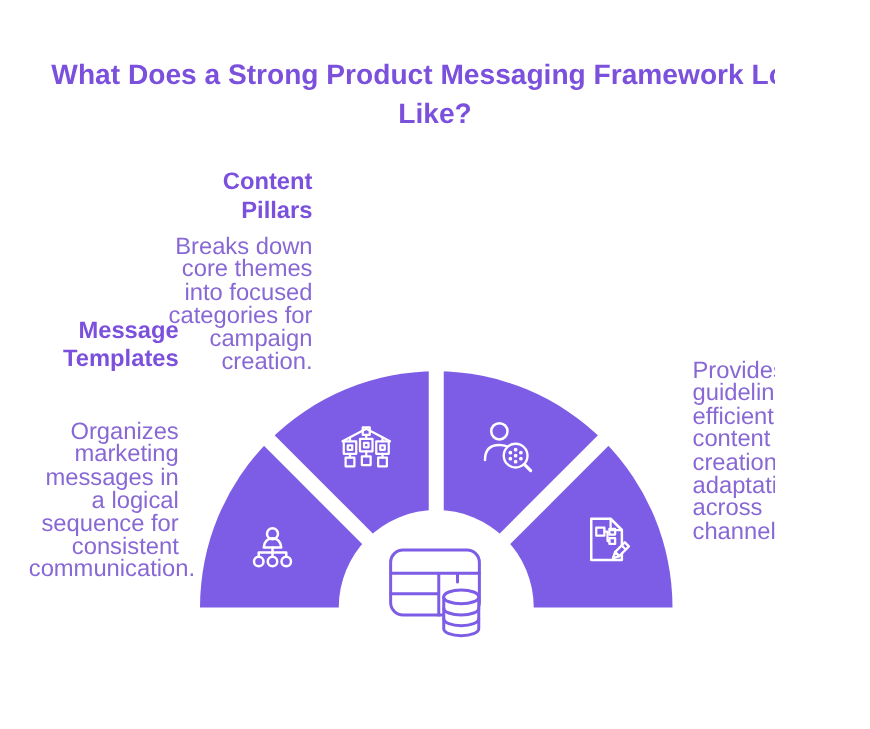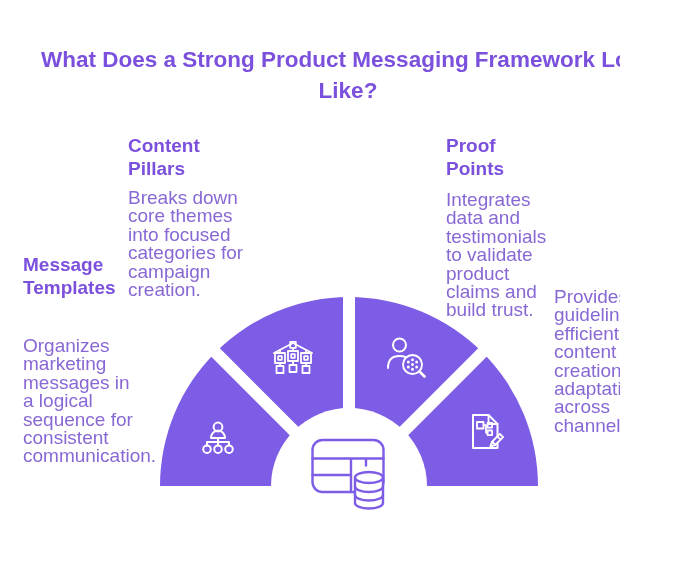--- a/index.html
+++ b/index.html
@@ -16,21 +16,21 @@
     font-family:"Liberation Sans",sans-serif;
   }
   .title{
     position:absolute;top:44px;left:28px;width:640px;margin:0;
     text-align:center;font-size:22.5px;line-height:31px;font-weight:bold;
     color:var(--heading);
   }
   .block{position:absolute;}
   .block h2{margin:0;font-size:19px;line-height:23px;font-weight:bold;color:var(--heading);}
   .block p{margin:0;font-size:19px;line-height:18.4px;color:var(--body);}
-  .align-right{text-align:left;}
+  .align-right{text-align:right;}
   #blk-mh{left:23px;top:253px;width:120px;}
   #blk-mh p{margin-top:38px;}
   #blk-cp{left:128px;top:134px;width:122px;}
   #blk-cp p{margin-top:9px;}
   #blk-pp{left:446px;top:134px;width:104px;}
   #blk-pp p{margin-top:11px;}
   #blk-wt{left:554px;top:281px;width:118px;}
   #blk-wt p{margin-top:7px;}
   svg.chart{position:absolute;left:0;top:0;}
   .seg{fill:var(--segment);}
@@ -53,24 +53,20 @@
   <div class="block align-right" id="blk-mh">
     <h2>Message Templates</h2>
     <p>Organizes marketing messages in a logical sequence for consistent communication.</p>
   </div>
 
   <div class="block align-right" id="blk-cp">
     <h2>Content Pillars</h2>
     <p>Breaks down core themes into focused categories for campaign creation.</p>
   </div>
 
-  <div class="block" id="blk-pp">
-    <h2>Proof Points</h2>
-    <p>Integrates data and testimonials to validate product claims and build trust.</p>
-  </div>
 
   <div class="block" id="blk-wt">
     <p>Provides guidelines for efficient content creation and adaptation across channels.</p>
   </div>
 
   <svg class="chart" width="696" height="583" viewBox="0 0 696 583">
 
     <path class="seg" d="M 160 486 A 189 189 0 0 1 538 486 Z"></path>
 
     <path class="gapline" d="M349,486 L207.6,344.6"></path>

